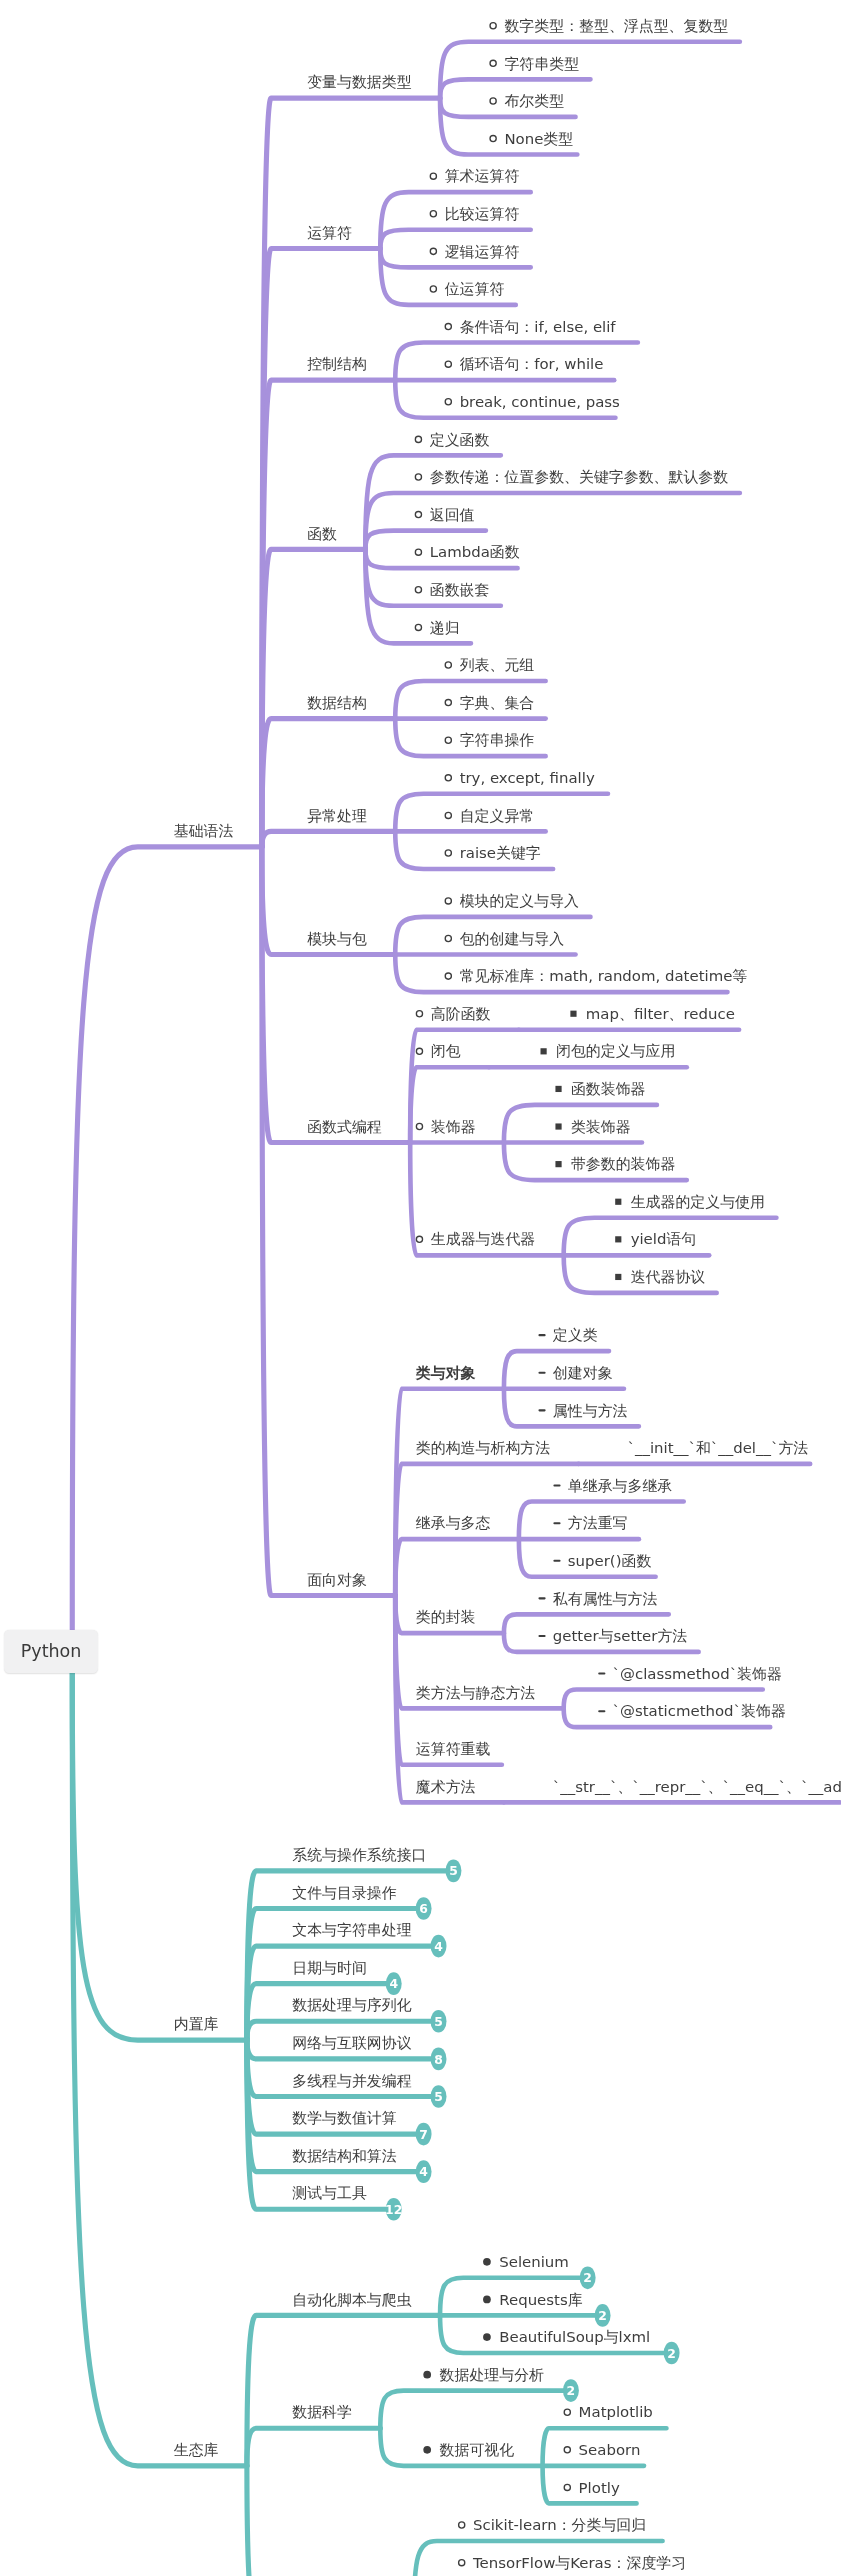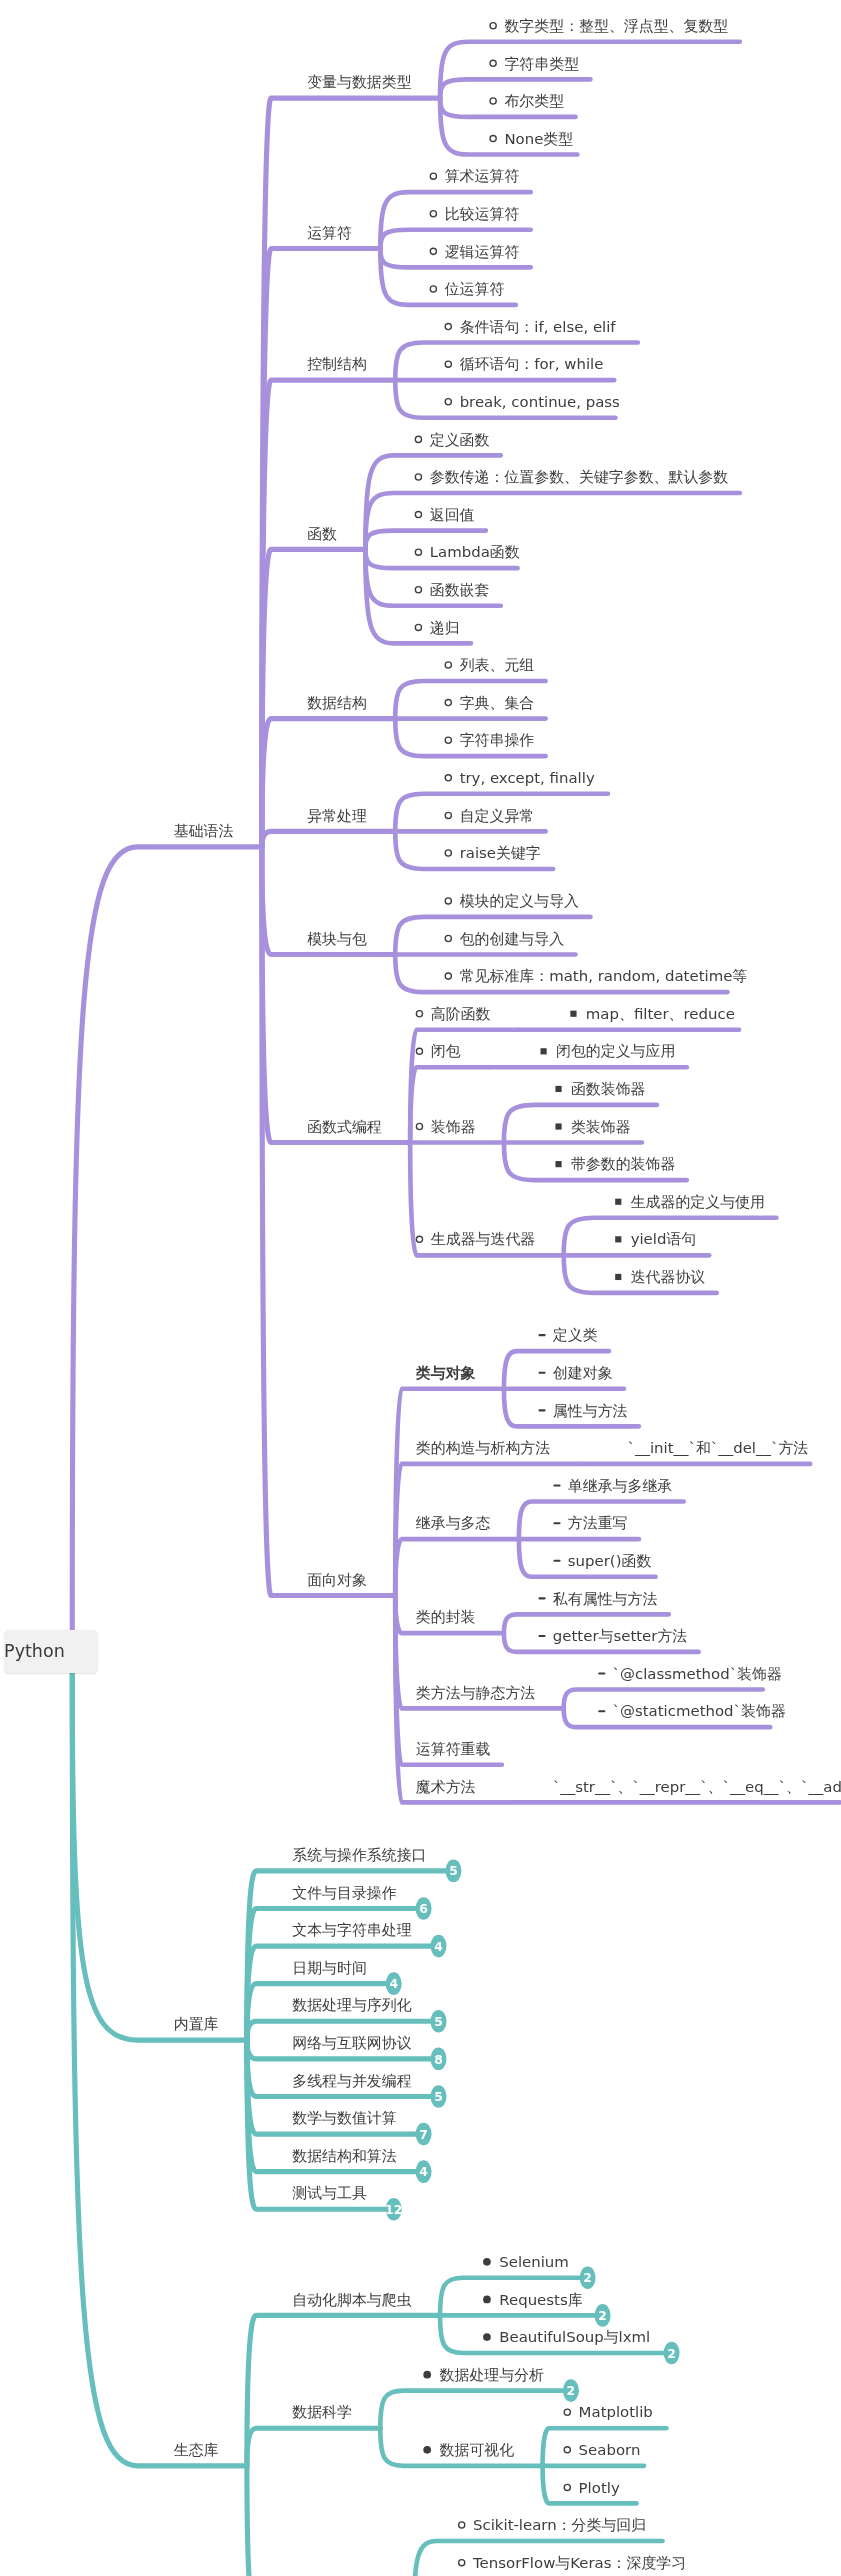--- a/index.html
+++ b/index.html
@@ -12,21 +12,21 @@
   }
   .stage svg{position:absolute;left:0;top:0;}
   .root-node{
     position:absolute;
     left:4.1px;top:1630px;
     width:94px;height:43px;
     background:#f1f1f2;
     border-radius:5.2px;
     box-shadow:0 0.5px 1.5px rgba(0,0,0,0.12);
     font-size:17.5px;color:#3a3a3a;
-    text-align:left;line-height:43px;
+    text-align:center;line-height:43px;
     user-select:none;
   }
 </style>
 </head>
 <body>
 
 <div class="stage">
   <svg id="mm" width="842" height="2694" viewBox="0 0 1634 5230">
       <g>
         <path d="M 140 3163 C 140 1947.8, 157 1644, 267 1644 L 508 1644" fill="none" stroke="#A791DC" stroke-width="10" stroke-linecap="round" stroke-linejoin="round"></path>

